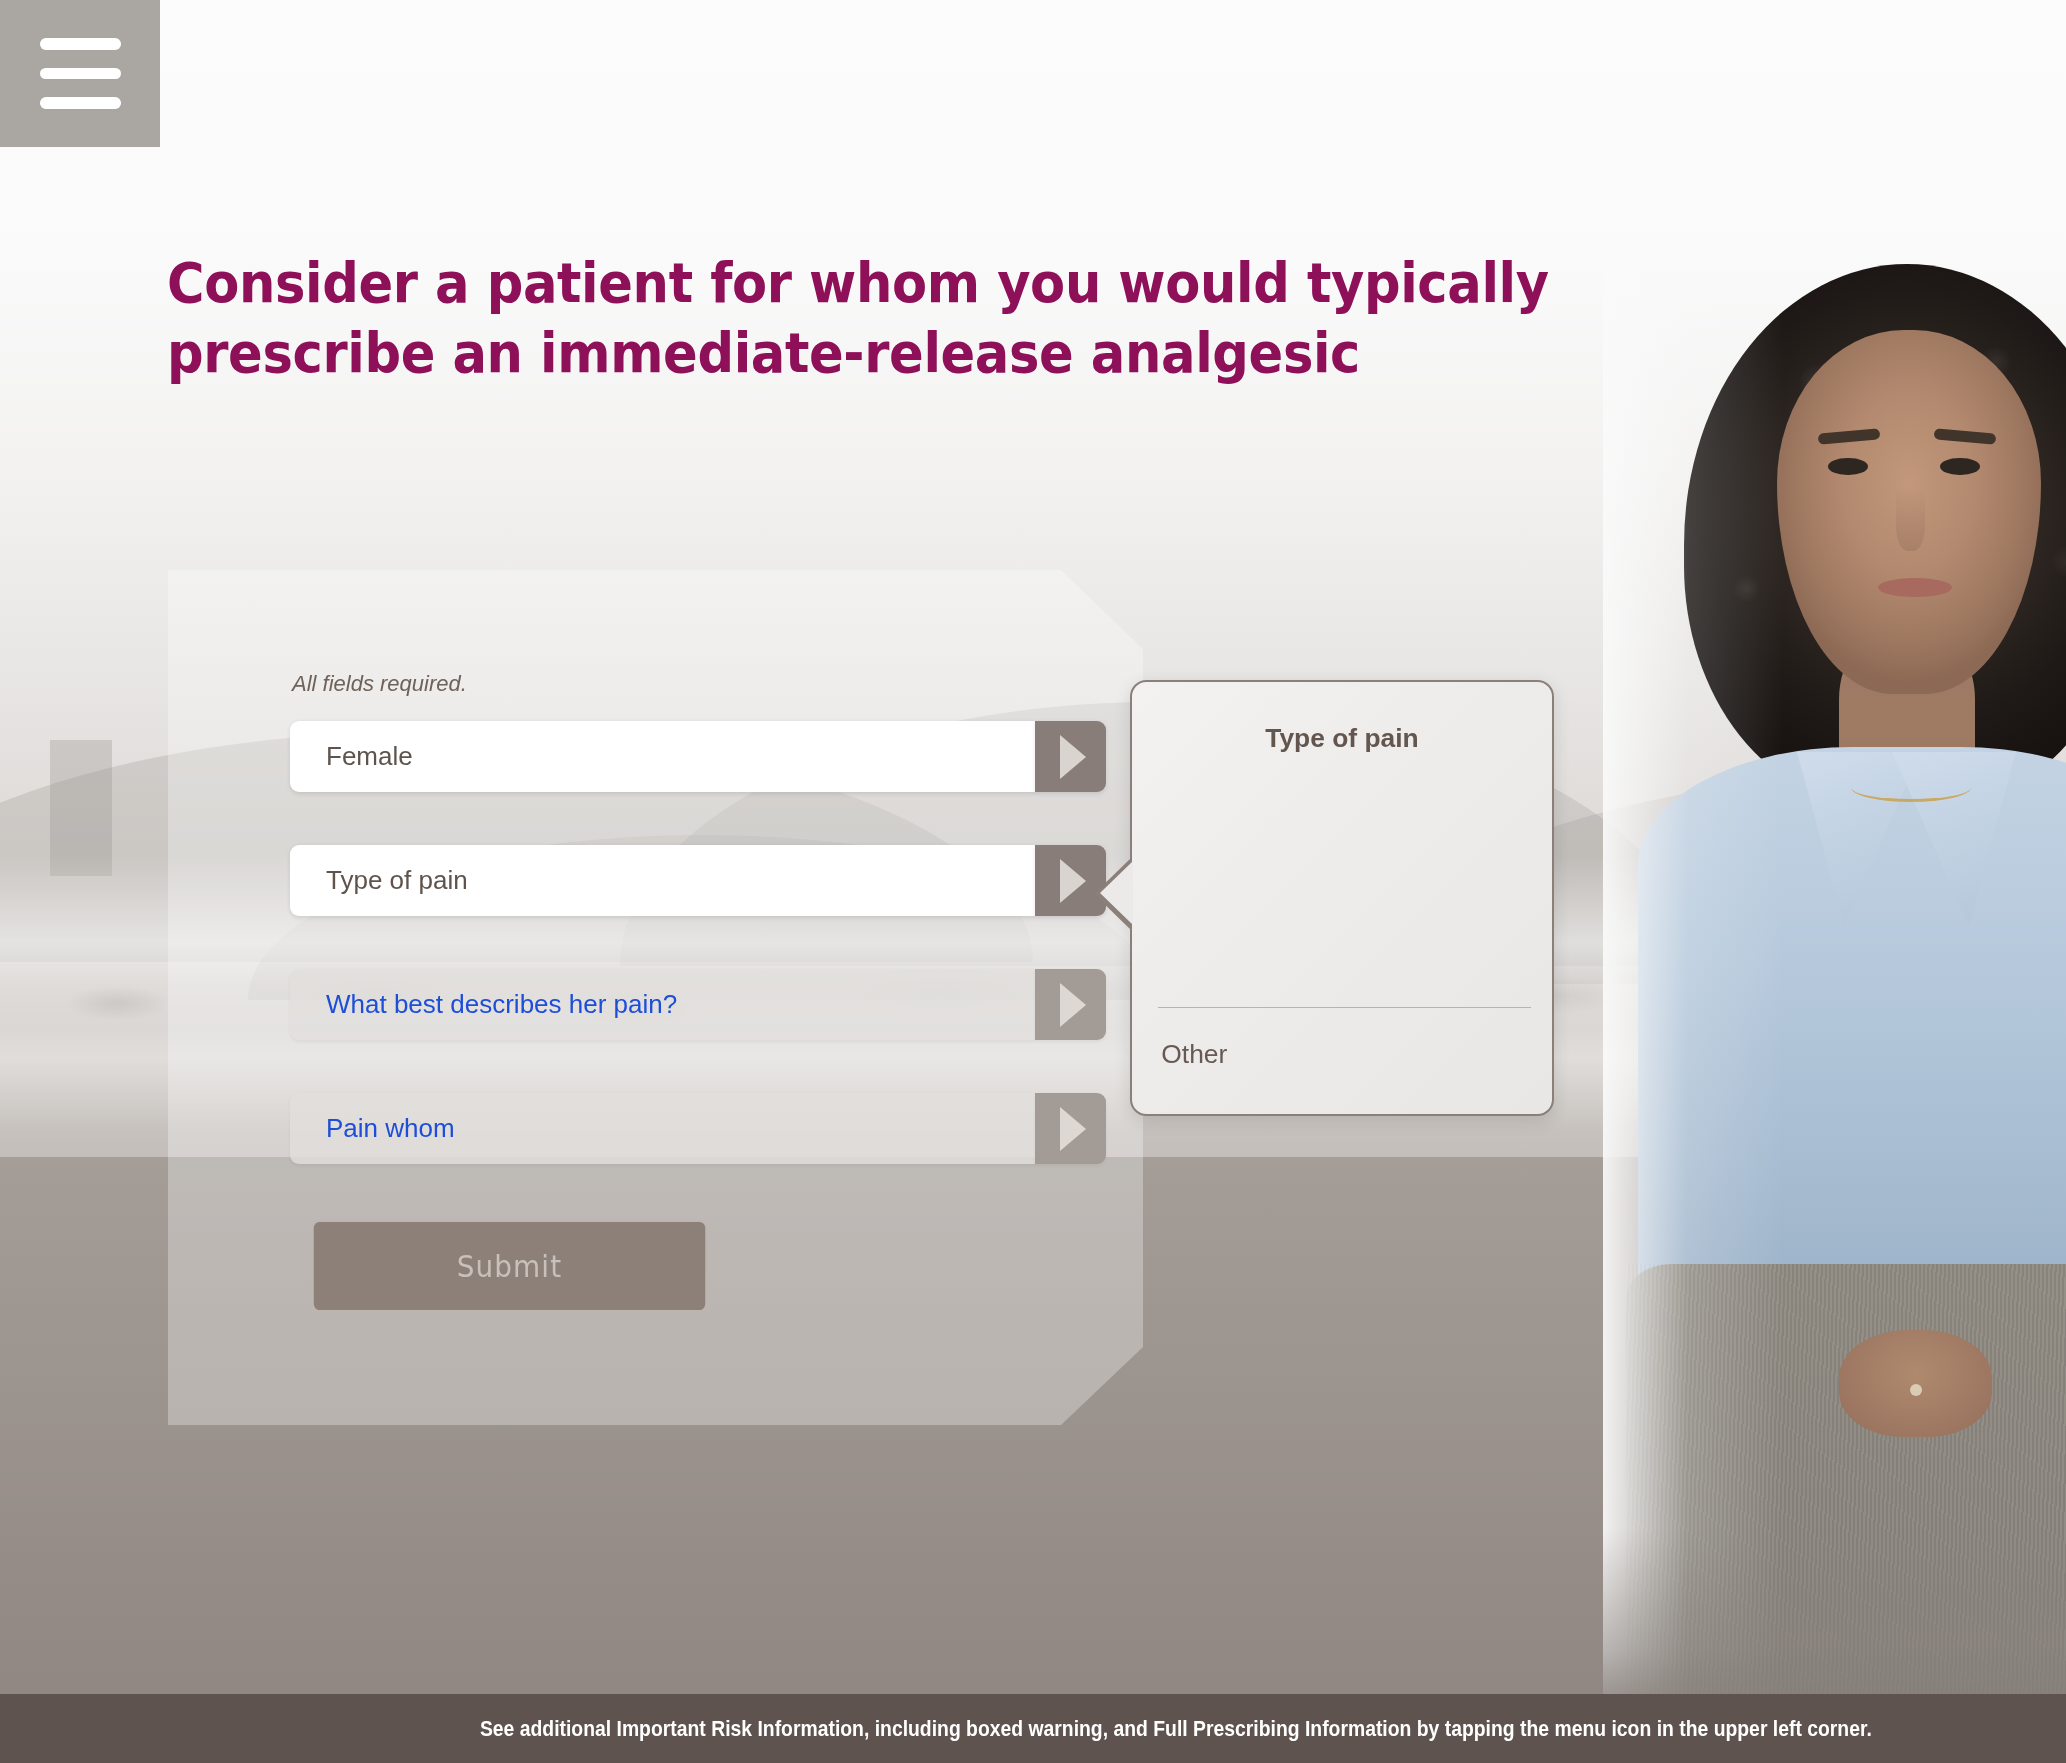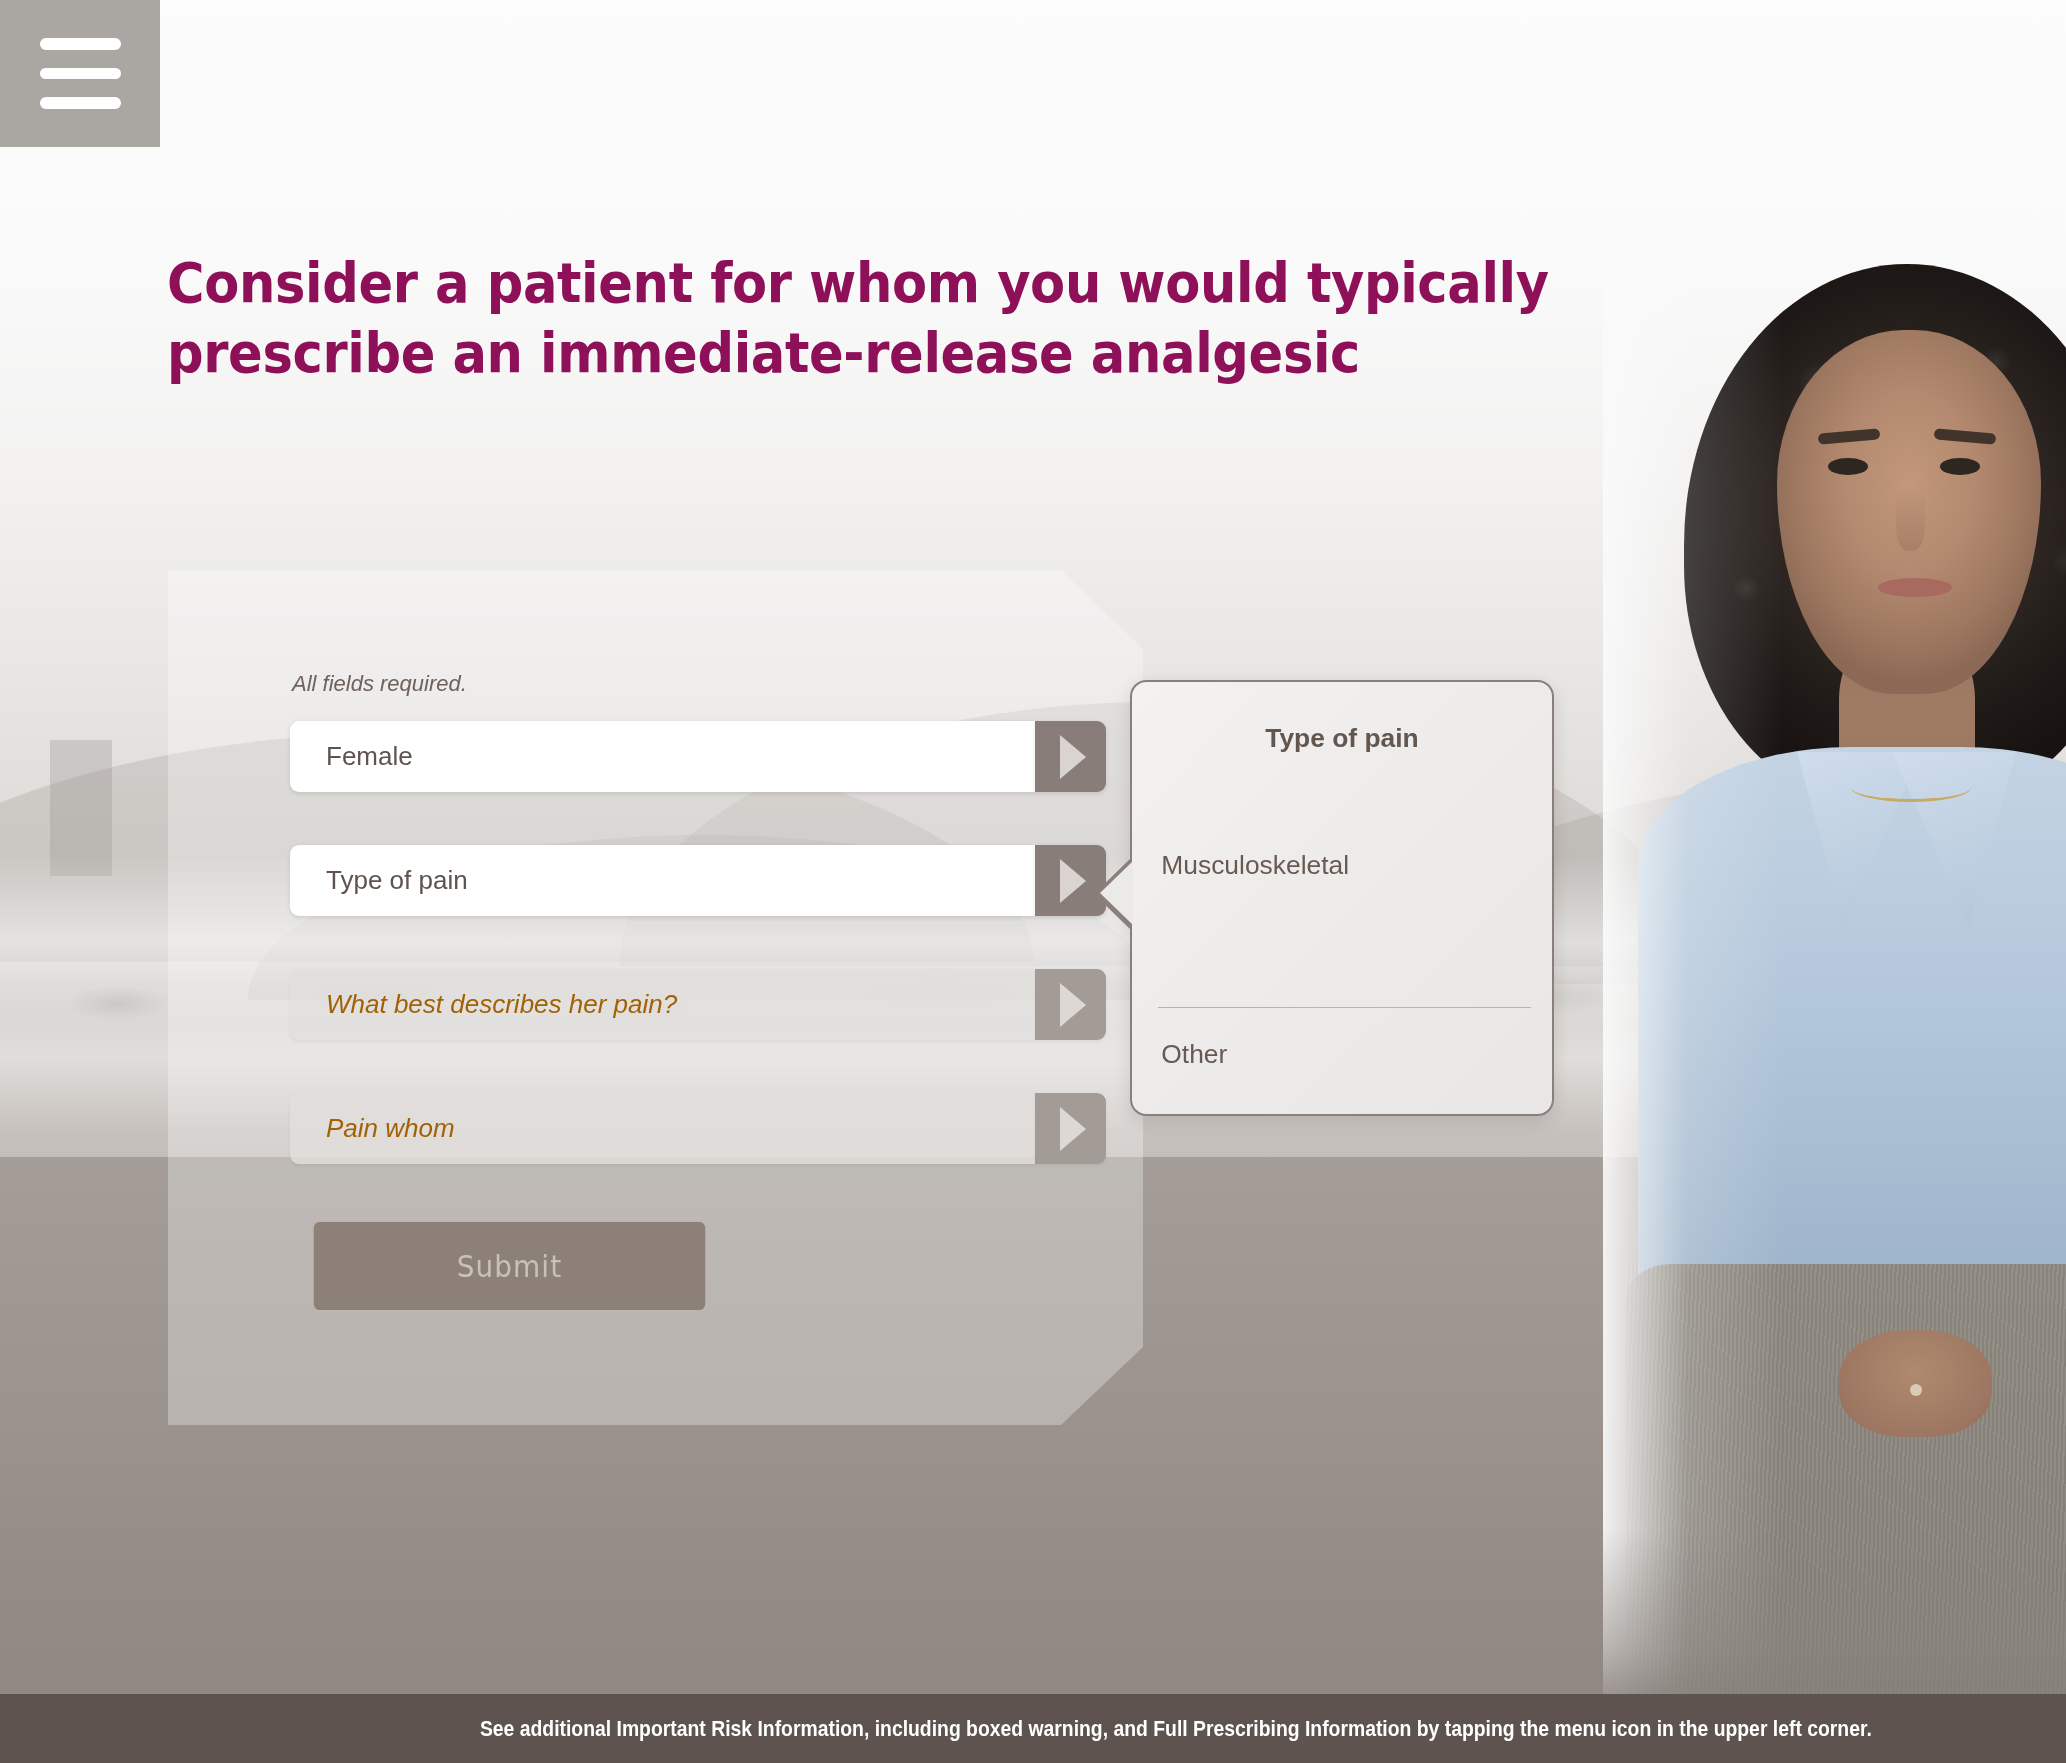--- a/index.html
+++ b/index.html
@@ -191,23 +191,22 @@
     width: 71px; background: #887d78; border-radius: 0 9px 9px 0;
     display: flex; align-items: center; justify-content: center;
     box-shadow: 0 1.7px 4.1px rgba(0,0,0,.10);
   }
   .field .arrow i {
     display:block; width:0; height:0;
     border-top: 22px solid transparent; border-bottom: 22px solid transparent;
     border-left: 26.4px solid #d9d4d0; margin-left: 4.1px;
   }
   .field.disabled .fv {
-    background: rgba(226,223,220,0.78); color: #a16207;
+    background: rgba(226,223,220,0.78); color: #1d4ed8;
     box-shadow: 0 1.2px 3.3px rgba(0,0,0,.05);
-    font-style: italic;
   }
   .field.disabled .arrow { background: #a39b96; box-shadow: 0 1.2px 3.3px rgba(0,0,0,.05); }
   .field.disabled .arrow i { border-left-color: #ddd8d4; }
 
   .field.f1 { top: 130px; }
   .field.f2 { top: 254px; }
   .field.f3 { top: 378px; }
   .field.f4 { top: 502px; }
 
   #submit-btn {
@@ -341,21 +340,20 @@
       <div class="arrow">
         <i></i>
       </div>
     </div>
 
     <button id="submit-btn">Submit</button>
   </div>
 
   <div id="dropdown">
     <div id="dd-title">Type of pain</div>
-    <div class="dd-item i0">Musculoskeletal</div>
     <div class="dd-item i2">Other</div>
   </div>
 
   <div id="isi-bar">
     <div id="isi-text">See additional Important Risk Information, including boxed warning, and Full Prescribing Information by tapping the menu icon in the upper left corner.</div>
   </div>
 
 </div>
 
 

